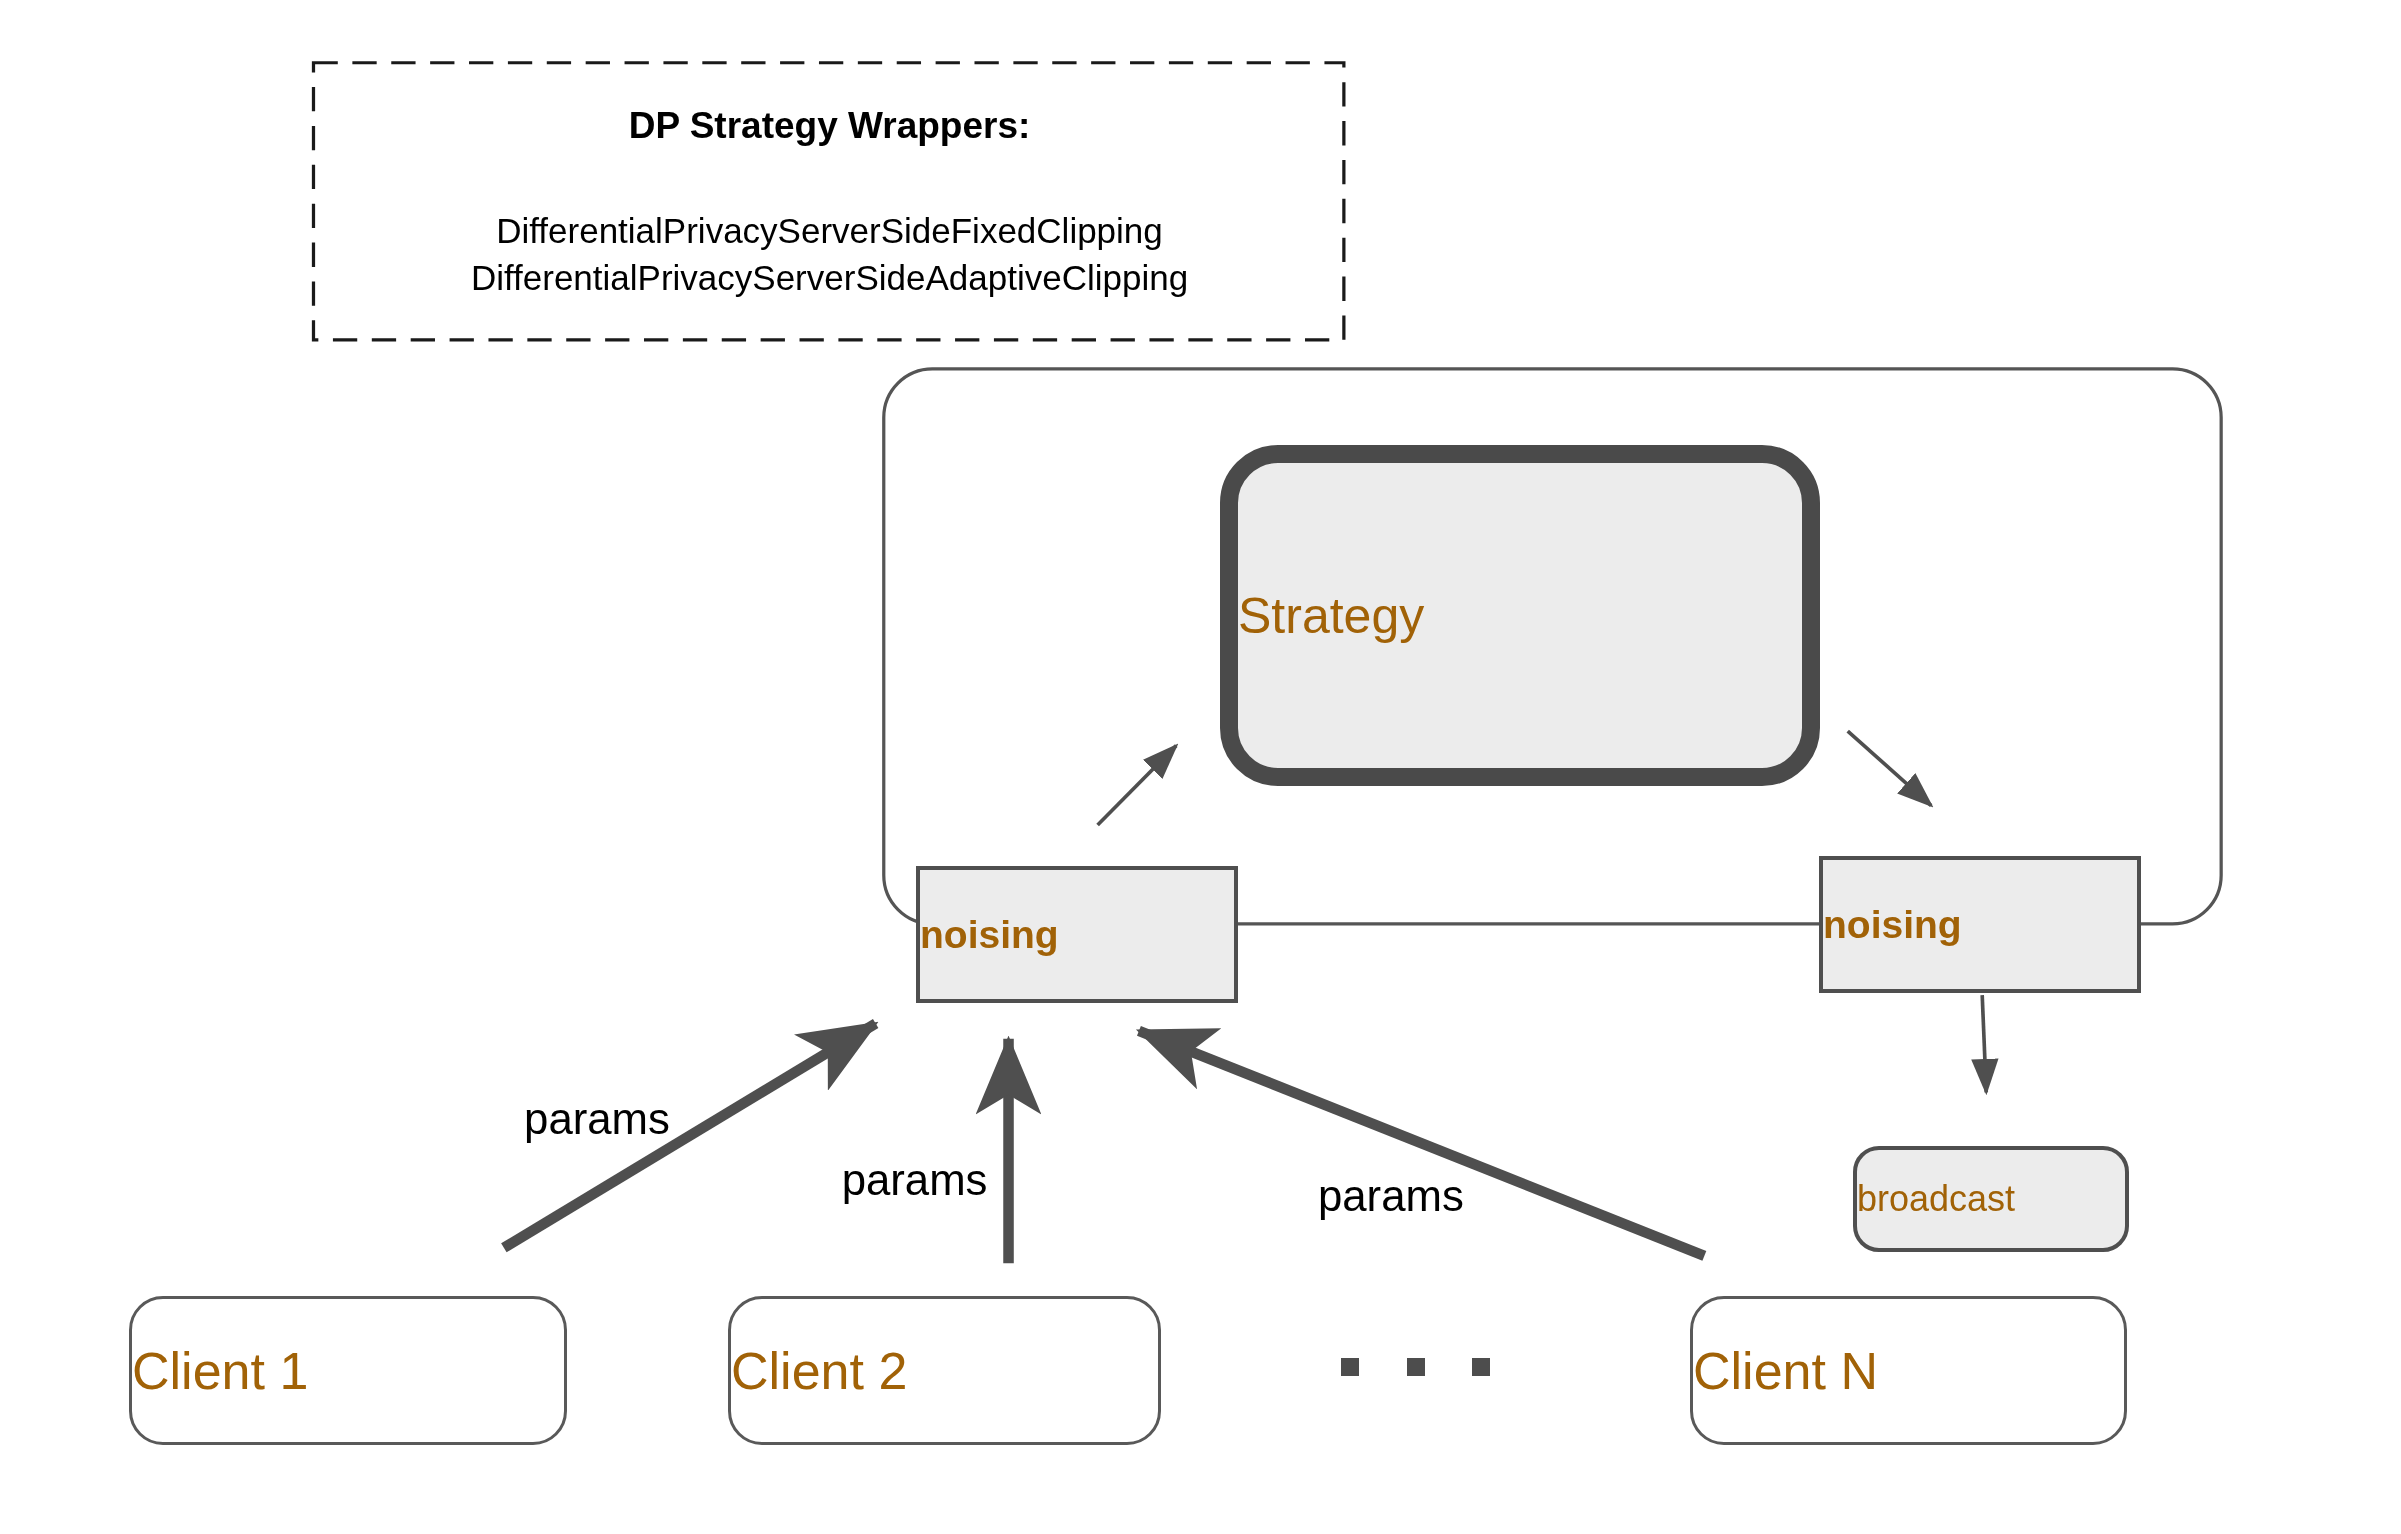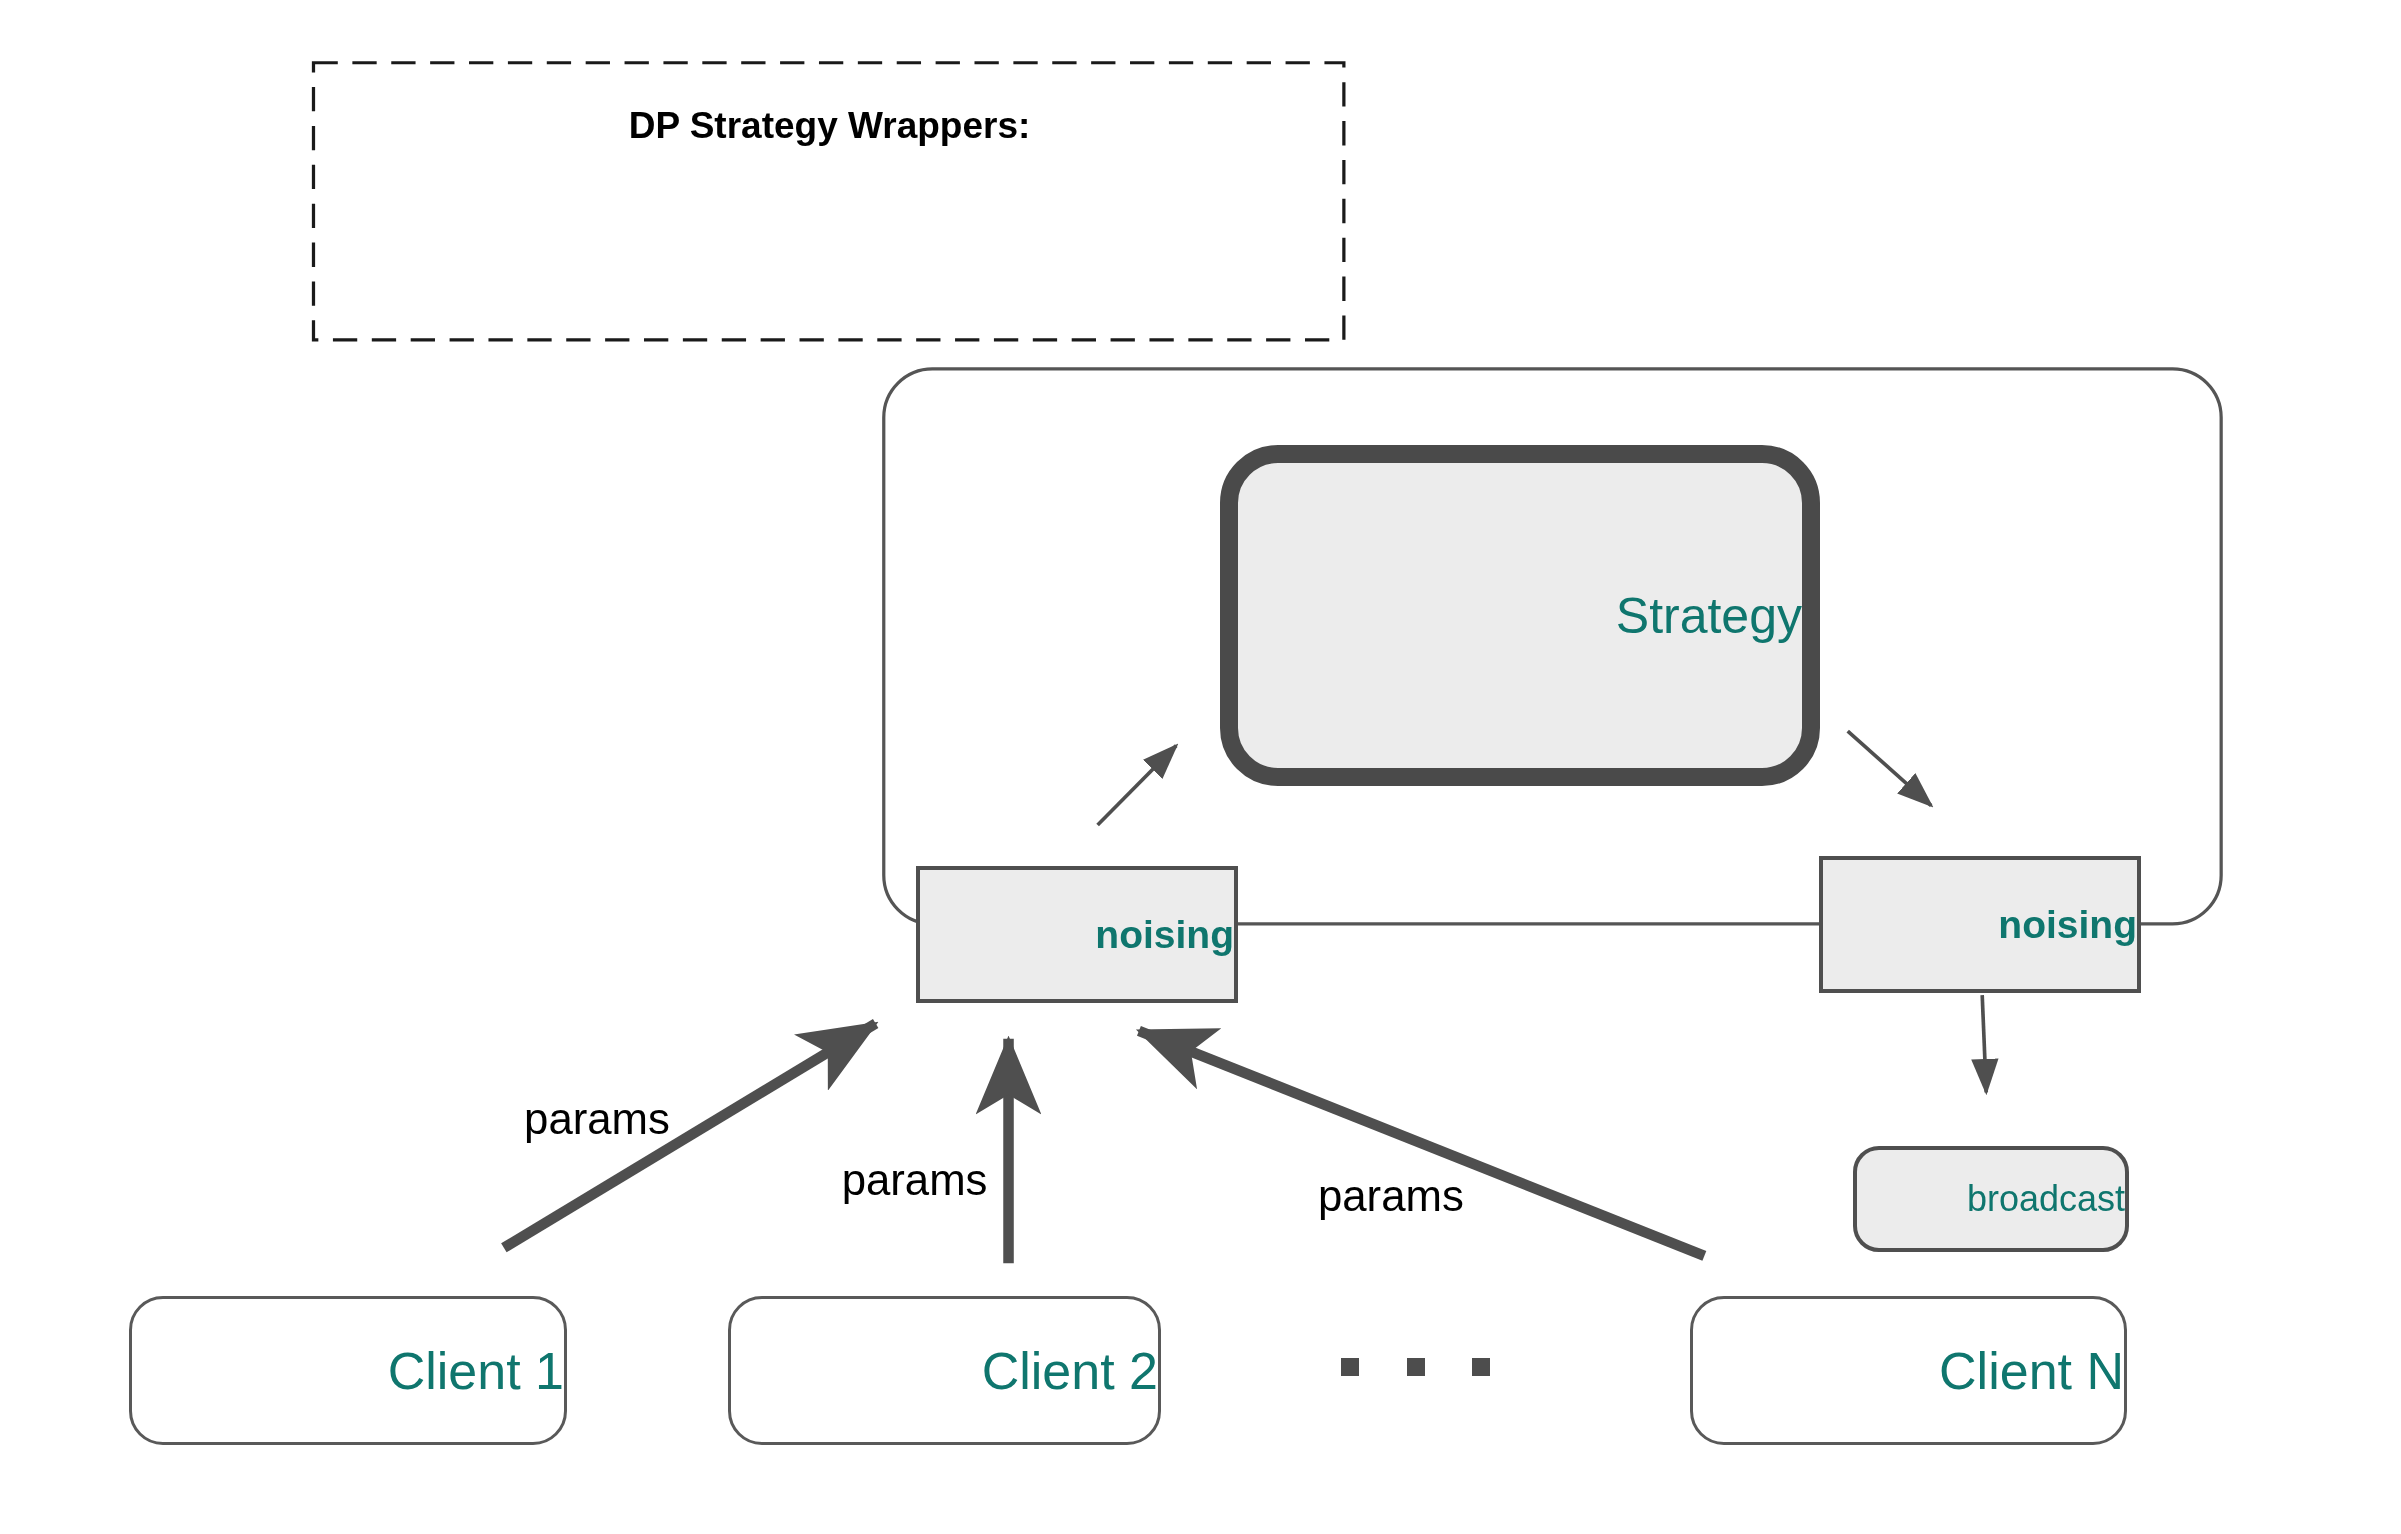--- a/index.html
+++ b/index.html
@@ -4,21 +4,21 @@
 <style>
   html,body{margin:0;padding:0;background:#ffffff;}
   #canvas{
     position:relative;
     width:2401px;height:1535px;
     background:#ffffff;
     font-family:"Liberation Sans", sans-serif;
     overflow:hidden;
   }
   #wires{position:absolute;left:0;top:0;z-index:1;}
-  .node{position:absolute;z-index:2;display:flex;align-items:center;justify-content:flex-end;box-sizing:border-box;color:#0f766e;}
+  .node{position:absolute;z-index:2;display:flex;align-items:center;justify-content:flex-start;box-sizing:border-box;color:#a16207;}
 
   
   #wrapper-text{
     position:absolute;left:314px;top:62px;width:1031px;height:277px;z-index:2;
     text-align:center;box-sizing:border-box;padding-top:45px;
   }
   #wrapper-title{font-size:37px;font-weight:bold;line-height:37px;}
   #wrapper-classes{margin-top:63px;font-size:35px;line-height:47px;font-weight:400;}
 
   
@@ -93,20 +93,24 @@
     <line x1="1245" y1="1559" x2="1245" y2="1282" stroke="#4f4f4f" stroke-width="13" marker-end="url(#head-thick)"></line>
     <line x1="2104" y1="1550" x2="1406" y2="1272" stroke="#4f4f4f" stroke-width="13" marker-end="url(#head-thick)"></line>
 
     <text class="params-label" x="737" y="1400" text-anchor="middle">params</text>
     <text class="params-label" x="1129" y="1475" text-anchor="middle">params</text>
     <text class="params-label" x="1717" y="1494" text-anchor="middle">params</text>
   </svg>
 
   <div id="wrapper-text">
     <div id="wrapper-title">DP Strategy Wrappers:</div>
+    <div id="wrapper-classes">
+      <div>DifferentialPrivacyServerSideFixedClipping</div>
+      <div>DifferentialPrivacyServerSideAdaptiveClipping</div>
+    </div>
   </div>
 
   <div id="strategy-box" class="node">
     <span>Strategy</span>
   </div>
 
   <div id="clipping-box" class="node">
     <span>noising</span>
   </div>
 

